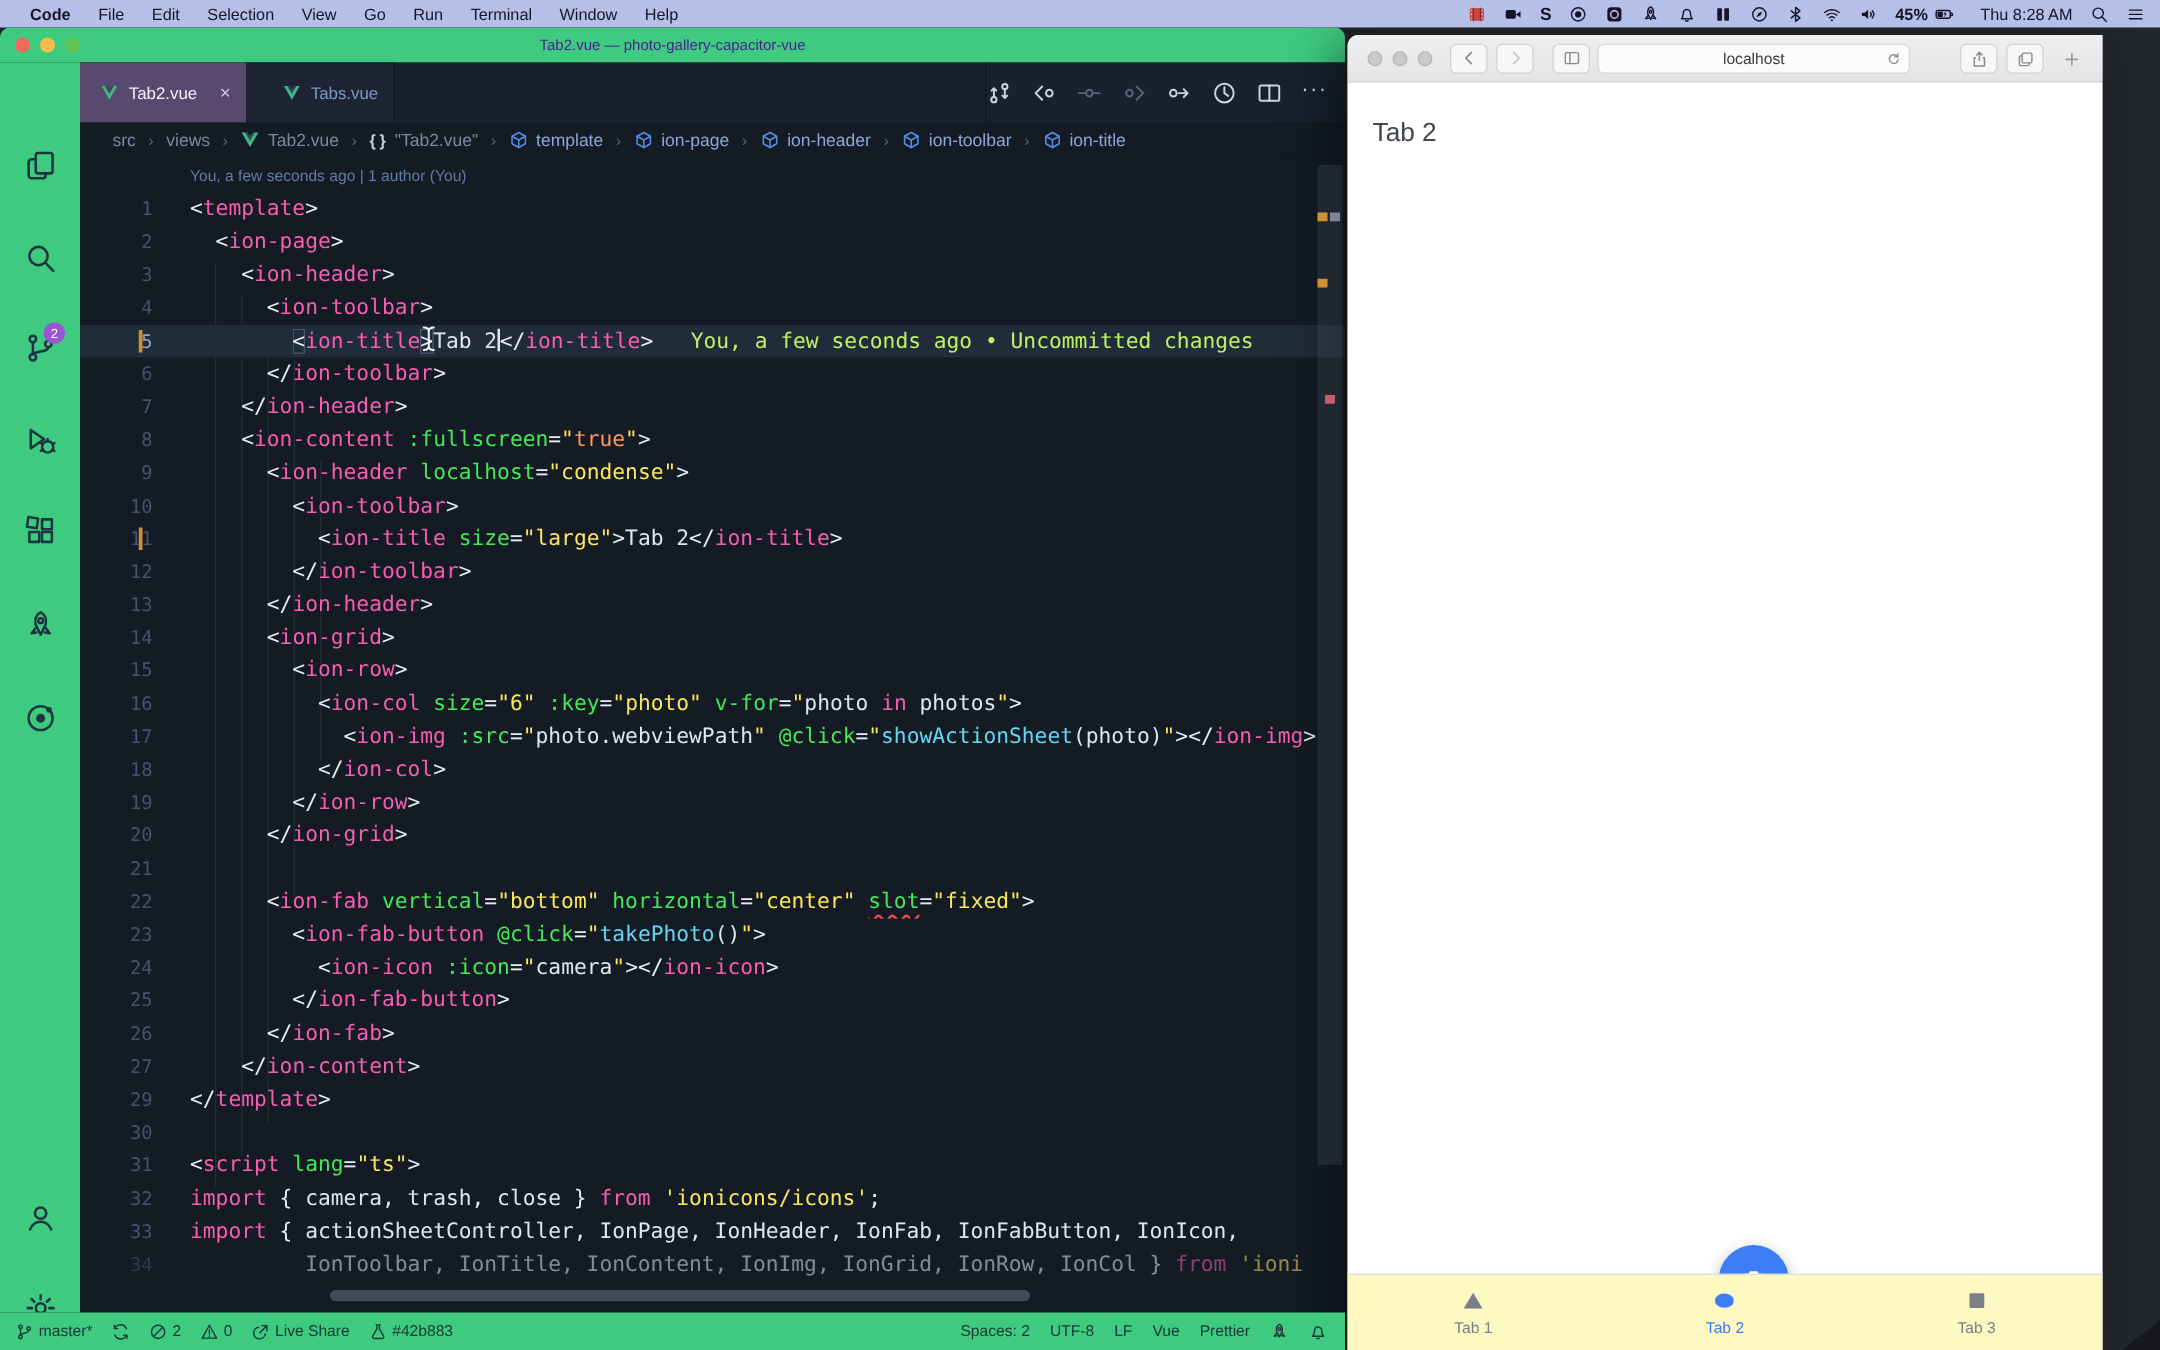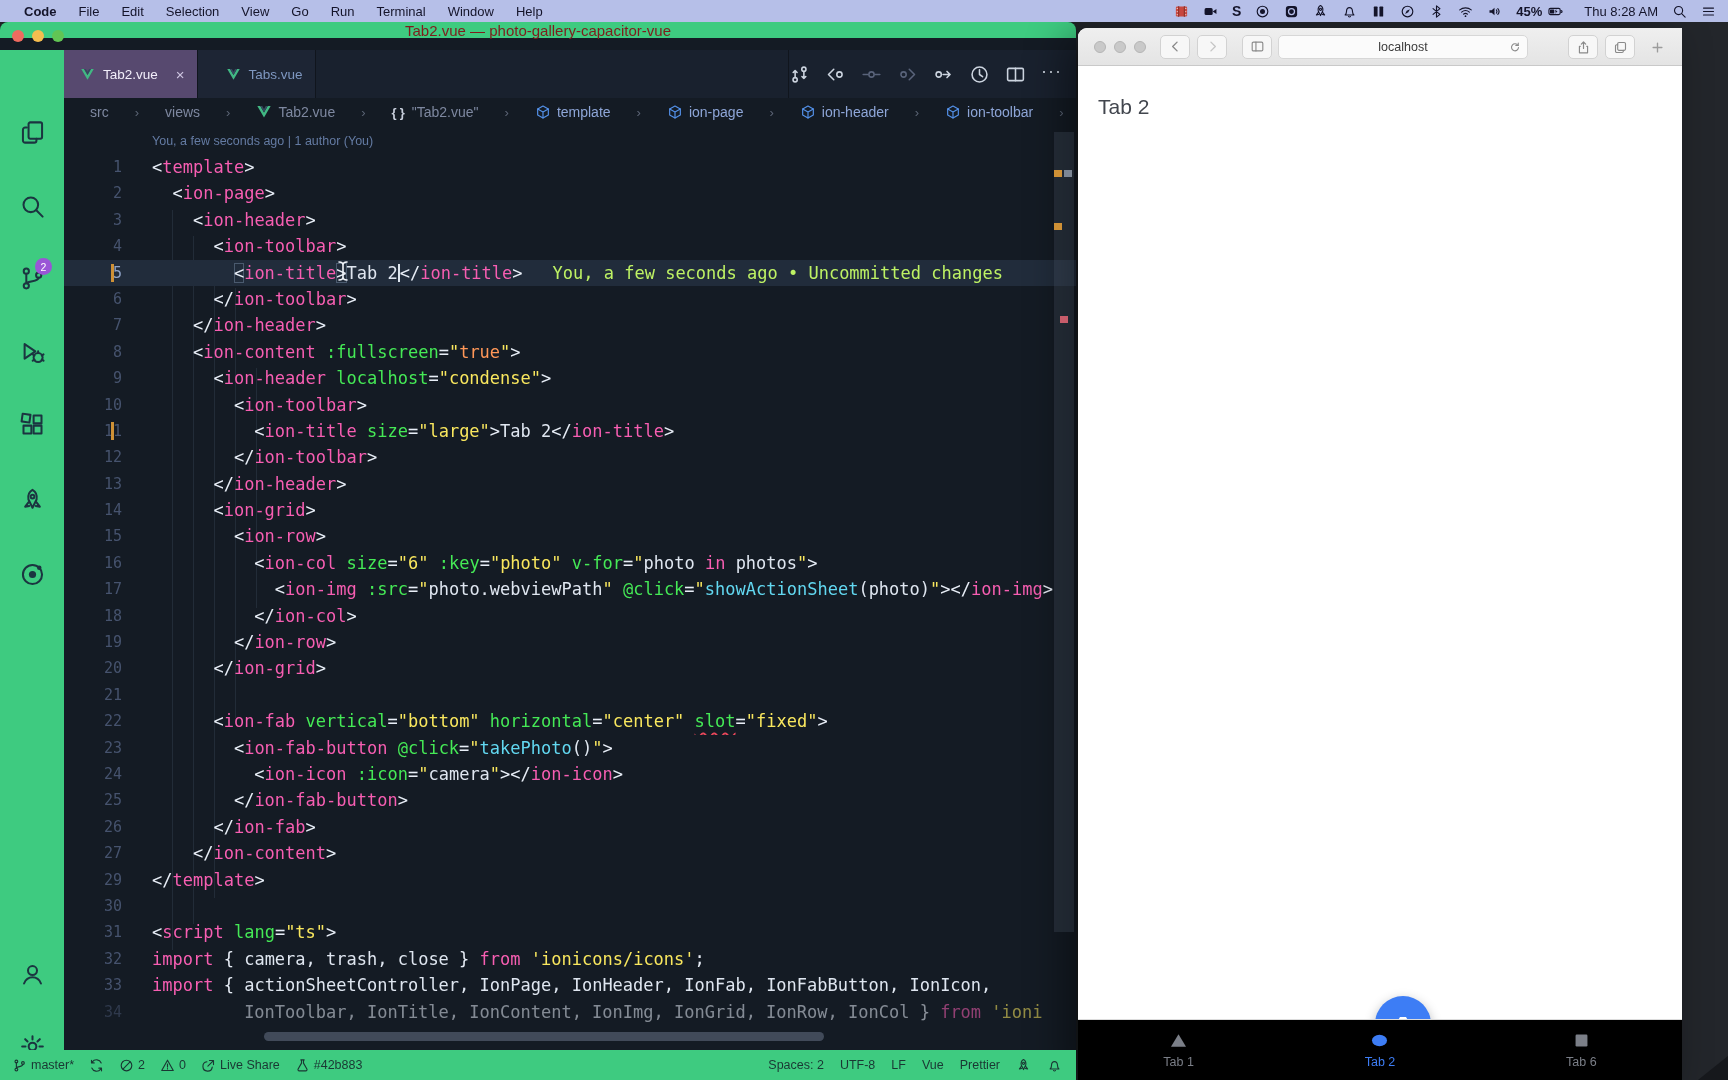--- a/index.html
+++ b/index.html
@@ -20,22 +20,22 @@
   .mb-s { font-weight:bold; font-size:13px; }
   .mb-clock { font-size:13px; }
 
   .ic { display:inline-flex; align-items:center; justify-content:center; }
   .ic svg { display:block; }
 
   
   .vswin { position:absolute; left:0; top:22px; width:1076px; height:1058px;
     border-radius:8px 8px 0 0; overflow:hidden; background:#141b24;
     box-shadow:0 18px 50px rgba(0,0,0,.55); }
-  .vs-title { position:absolute; left:0; top:0; right:0; height:16px; background:#3ecb80;
-    display:flex; align-items:center; justify-content:center; font-size:15px; color:#7f1d1d; }
+  .vs-title { position:absolute; left:0; top:0; right:0; height:28px; background:#3ecb80;
+    display:flex; align-items:center; justify-content:center; font-size:12px; color:#4c1d95; }
   .lights { position:absolute; left:12px; top:8px; display:flex; gap:8px; }
   .light { width:12px; height:12px; border-radius:50%; }
   .l-red{background:#ee6a5f;} .l-yel{background:#f5bd4f;} .l-grn{background:#61c554;}
 
   .activity { position:absolute; left:0; top:28px; bottom:30px; width:64px; background:#3ecb80; z-index:5; }
   .act-item { position:absolute; left:0; width:64px; height:52px; display:flex; align-items:center; justify-content:center; color:#1b3540; }
   .act-item svg { width:27px; height:27px; }
   .act-badge { position:absolute; top:6px; right:12px; width:17px; height:17px; border-radius:50%;
     background:#9a55d6; color:#fff; font-size:10.5px; display:flex; align-items:center; justify-content:center; }
 
@@ -47,21 +47,21 @@
   .vs-tab.active { background:#57496f; color:#f2eefa; }
   .vs-tab.active .closex { color:#cfc6e2; margin-left:10px; font-size:15px; }
   .vs-tab.inactive { background:#1d2534; color:#7e97c0;padding-left:28px; }
   .vs-actions { margin-left:auto; display:flex; align-items:center; gap:15px; padding-right:14px;
     border-left:1px solid #10151d; color:#ccd4df; }
   .vs-actions .ic svg { width:21px; height:21px; }
   .vs-actions .ic.dim { color:#59637a; }
   .vs-actions .ellip { font-size:18px; letter-spacing:1px; color:#ccd4df; padding-bottom:6px; }
 
   .vs-crumbs { position:absolute; left:64px; top:76px; right:0; height:28px; background:#141b24;
-    display:flex; align-items:center; gap:26px; padding-left:26px; font-size:14px; color:#7e88a0;
+    display:flex; align-items:center; gap:10px; padding-left:26px; font-size:14px; color:#7e88a0;
     white-space:nowrap; overflow:hidden; }
   .crumb { display:flex; align-items:center; gap:6px; cursor:pointer; }
   .crumb .ic svg { width:16px; height:16px; }
   .crumb.sym { color:#8ea6d8; }
   .crumb .cube { color:#5390e8; }
   .csep { color:#5b6475; font-size:13px; }
   .braces { color:#c8cfdc; font-size:13px; font-weight:bold; letter-spacing:1px; }
 
   .vs-editor { position:absolute; left:64px; top:104px; right:0; bottom:30px; overflow:hidden;
     font-family:"DejaVu Sans Mono",monospace; font-size:17px; }
@@ -116,21 +116,21 @@
   .urlfield .reload svg { width:12px; height:12px; }
   .saf-right { position:absolute; right:10px; top:7px; display:flex; }
   .saf-btn.plus { border:none; background:transparent; color:#9c9c9c; margin-right:0; }
 
   .saf-content { position:absolute; left:0; top:39px; right:0; bottom:0; background:#fff; }
   .page-title { position:absolute; left:20px; top:28px; font-size:21px; font-weight:500; color:#42464e; }
   .fab { position:absolute; left:297px; top:929px; width:56px; height:56px; border-radius:50%;
     background:#3d7df5; box-shadow:0 4px 12px rgba(0,0,0,.3); display:flex; align-items:center;
     justify-content:center; cursor:pointer; }
   .fab svg { width:24px; height:24px; }
-  .ion-tabbar { position:absolute; left:0; right:0; bottom:0; height:61px; background:#000000;
+  .ion-tabbar { position:absolute; left:0; right:0; bottom:0; height:61px; background:#fef9c3;
     border-top:1px solid #dcdcdc; display:flex; }
   .ion-tab { flex:1; display:flex; flex-direction:column; align-items:center; justify-content:center;
     gap:5px; font-size:12.5px; color:#7b7f88; cursor:pointer; }
   .ion-tab svg { width:19px; height:19px; }
   .ion-tab.active { color:#3d7df5; }
 
   .corner { position:absolute; right:0; bottom:0; width:30px; height:24px; background:#16181c;
     clip-path:polygon(100% 0,100% 100%,0 100%); z-index:60; }
 </style>
 </head>
@@ -721,20 +721,20 @@
               </svg>
             </span>
       <span>Tab 2</span>
     </div>
           <div class="ion-tab ">
       <span class="ic">
               <svg viewBox="0 0 24 24" fill="none" stroke="currentColor" stroke-width="1.8" stroke-linecap="round" stroke-linejoin="round">
                 <rect x="4.5" y="4.5" width="15" height="15" rx="1.5" fill="currentColor" stroke="none"></rect>
               </svg>
             </span>
-      <span>Tab 6</span>
+      <span>Tab 3</span>
     </div>
         </div>
     </div>
   </div>
 
   <div class="corner"></div>
 </div>
 
 </body></html>

